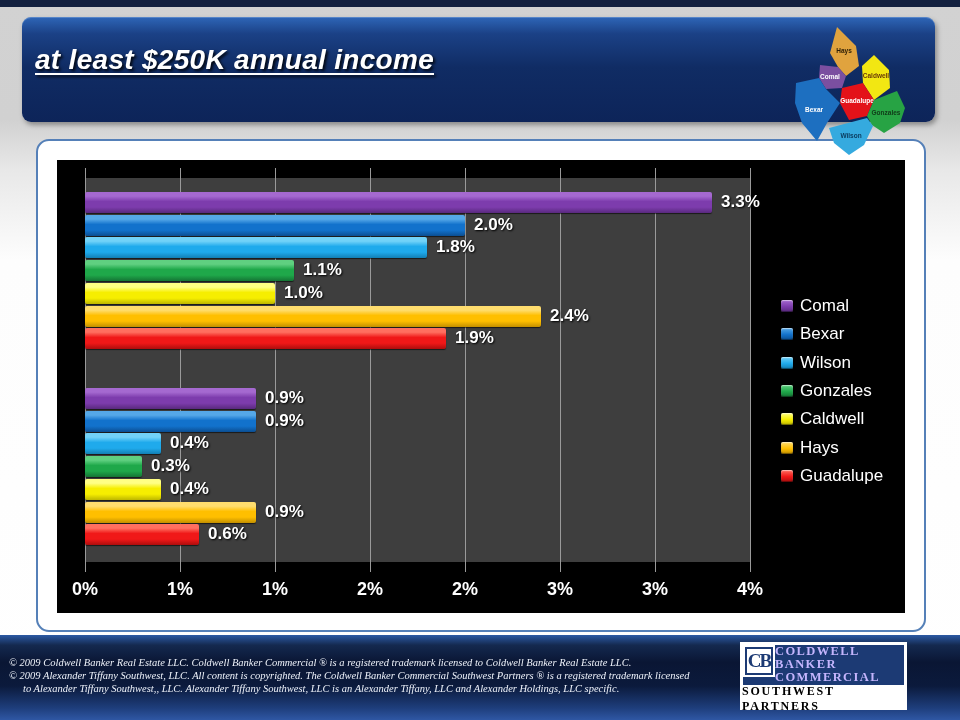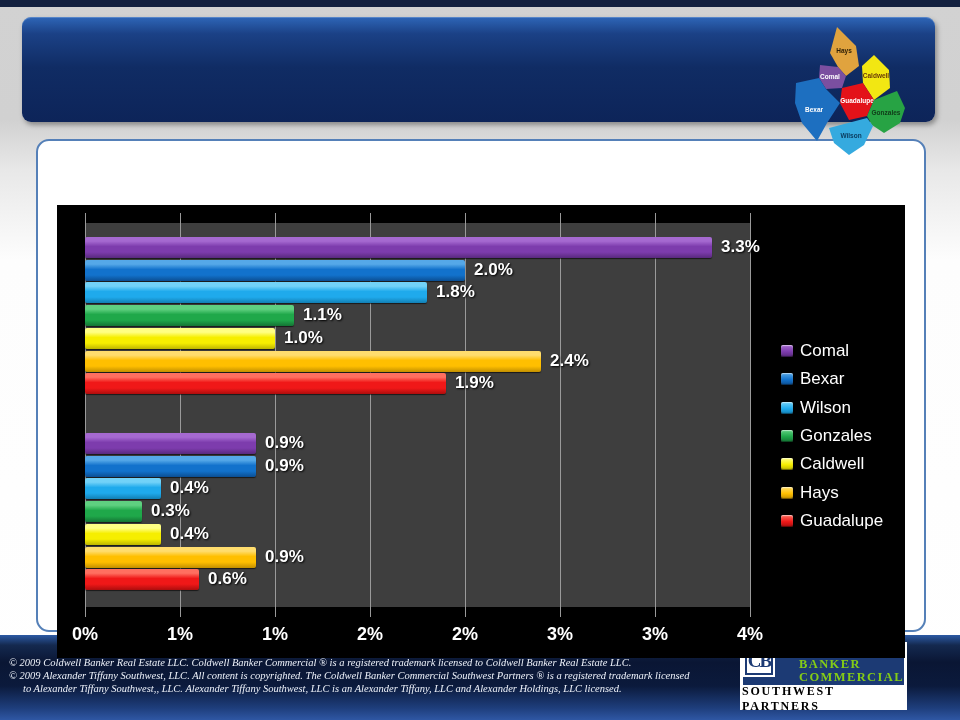--- a/index.html
+++ b/index.html
@@ -18,21 +18,21 @@
   }
   .banner-title { position:absolute; left:13px; top:24px; width:800px;
     color:#ffffff; font-size:28px; font-weight:bold; font-style:italic;
     line-height:37px; text-shadow:2px 2px 3px rgba(0,0,0,0.85); letter-spacing:0.3px; }
   .banner-title .line2 { text-decoration:underline; text-decoration-thickness:2px; text-underline-offset:4px; }
   #county-map { position:absolute; left:794px; top:26px; width:117px; height:136px; z-index:6; }
   .content-box {
     position:absolute; left:36px; top:139px; width:890px; height:493px;
     background:#ffffff; border:2px solid #5580b8; border-radius:13px;
   }
-  .chart-frame { position:absolute; left:57px; top:160px; width:848px; height:453px; background:#000000; z-index:3;margin-top:45px; }
+  .chart-frame { position:absolute; left:57px; top:160px; width:848px; height:453px; background:#000000; z-index:3; }
   .plot-area { position:absolute; left:28px; top:18px; width:665px; height:384px; background:#3e3e3e; }
   .gridline { position:absolute; top:8px; width:1px; height:404px; background:#9a9a9a; }
   .bar { position:absolute; height:21px; border-radius:2px; box-shadow:0 1px 1px rgba(0,0,0,0.6); }
   .bar-label { position:absolute; height:22px; line-height:22px; color:#ffffff;
     font-size:17px; font-weight:600; text-shadow:1px 1px 2px #000; white-space:nowrap; }
   .x-label { position:absolute; top:419px; width:60px; text-align:center; color:#ffffff;
     font-size:18px; font-weight:bold; text-shadow:1px 1px 2px #000; }
   .legend { position:absolute; left:724px; top:132px; }
   .legend-item { display:flex; align-items:center; height:28.3px; }
   .legend-swatch { width:12px; height:12px; border-radius:2px; margin-right:7px;
@@ -46,36 +46,37 @@
     font-family:"Liberation Serif", serif; font-style:italic; font-size:10.5px; line-height:13.2px; }
   .footer-line:nth-child(3) { padding-left:14px; }
   .logo { position:absolute; left:740px; top:7px; width:167px; z-index:2; }
   .logo-main { height:46px; background:#1c3a74; border:3px solid #ffffff;
     display:flex; align-items:flex-start; }
   .cb-outer { width:32px; height:32px; border:2px solid #ffffff; background:#1c3a74;
     display:flex; align-items:center; justify-content:center; flex:0 0 auto; }
   .cb-inner { width:24px; height:24px; background:#ffffff; color:#1c3a74;
     font-family:"Liberation Serif", serif; font-weight:bold; font-size:19px; letter-spacing:-2px;
     display:flex; align-items:center; justify-content:center; }
-  .logo-words { margin-left:24px; color:#84cc16; font-family:"Liberation Serif", serif;
+  .logo-words { margin-left:0; color:#c4b5fd; font-family:"Liberation Serif", serif;
     font-weight:bold; font-size:12.5px; line-height:13px; letter-spacing:1.4px; }
   .logo-strip { height:22px; background:#ffffff; border:2px solid #ffffff;
     display:flex; align-items:center; justify-content:center;
     color:#000000; font-family:"Liberation Serif", serif; font-weight:bold;
     font-size:12px; letter-spacing:1.8px; }
   .map-label { font-size:6.5px; font-weight:bold; font-family:"Liberation Sans", sans-serif; }
 </style>
 </head>
 <body>
 
 <div id="slide">
   <div class="top-strip"></div>
 
   <div class="banner">
     <div class="banner-title">
+      <div class="line2">at least $250K annual income</div>
     </div>
   </div>
 
   <svg id="county-map" viewBox="0 0 117 136">
       <polygon points="43,1 62,20 65,40 52,50 44,41 36,27" fill="#e0a33e"></polygon>
       <text x="50" y="27" text-anchor="middle" fill="#2b1d05" class="map-label" font-size="6.5">Hays</text>
       <polygon points="26,39 44,41 52,50 48,62 32,63 25,52" fill="#7b4fa0"></polygon>
       <text x="36" y="53" text-anchor="middle" fill="#ffffff" class="map-label" font-size="6">Comal</text>
       <polygon points="80,29 95,44 96,62 80,74 69,57 68,40" fill="#f2e712"></polygon>
       <text x="82" y="52" text-anchor="middle" fill="#6b3c08" class="map-label" font-size="6">Caldwell</text>
@@ -172,21 +173,21 @@
           <span class="legend-swatch" style="background: linear-gradient(rgb(255, 111, 96) 0%, rgb(240, 24, 24) 55%, rgb(173, 13, 13) 100%);"></span>
           <span class="legend-label">Guadalupe</span>
         </div>
       </div>
   </div>
 
   <div class="footer">
     <div class="footer-lines" id="footer-lines">
         <div class="footer-line">© 2009 Coldwell Banker Real Estate LLC. Coldwell Banker Commercial ® is a registered trademark licensed to Coldwell Banker Real Estate LLC.</div>
         <div class="footer-line">© 2009 Alexander Tiffany Southwest, LLC. All content is copyrighted. The Coldwell Banker Commercial Southwest Partners ® is a registered trademark licensed</div>
-        <div class="footer-line">to Alexander Tiffany Southwest,, LLC.  Alexander Tiffany Southwest, LLC is an Alexander Tiffany, LLC and Alexander Holdings, LLC licensed.</div>
+        <div class="footer-line">to Alexander Tiffany Southwest,, LLC.  Alexander Tiffany Southwest, LLC is an Alexander Tiffany, LLC and Alexander Holdings, LLC specific.</div>
       </div>
     <div class="logo">
       <div class="logo-main">
         <div class="cb-outer">
           <div class="cb-inner">CB</div>
         </div>
         <div class="logo-words">
           <div>COLDWELL</div>
           <div>BANKER</div>
           <div>COMMERCIAL</div>

